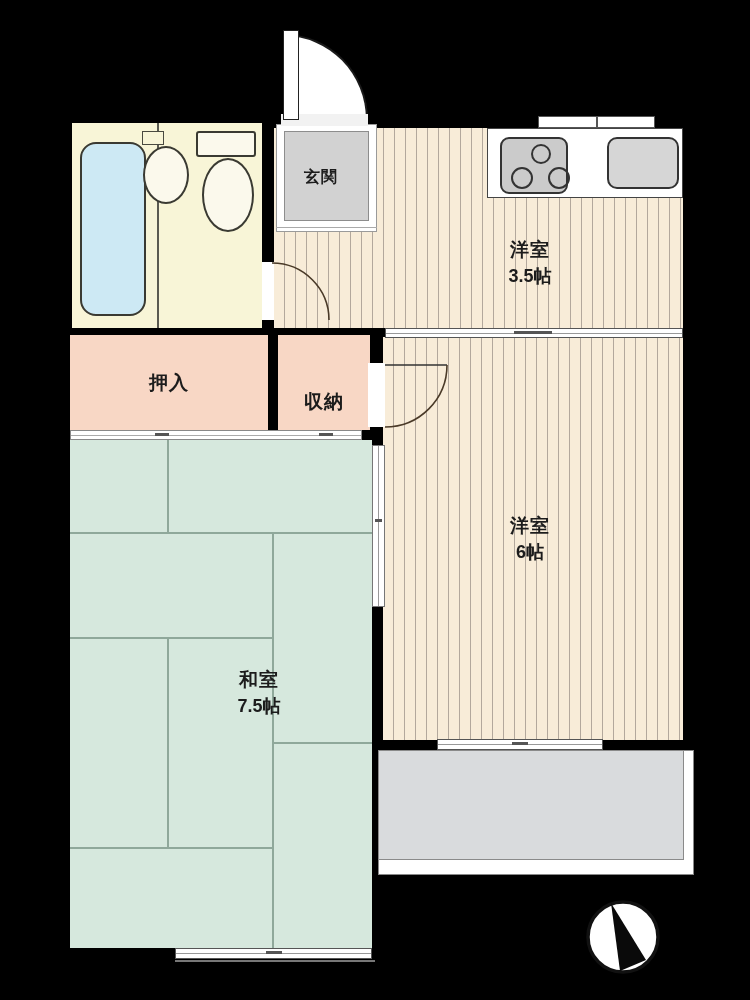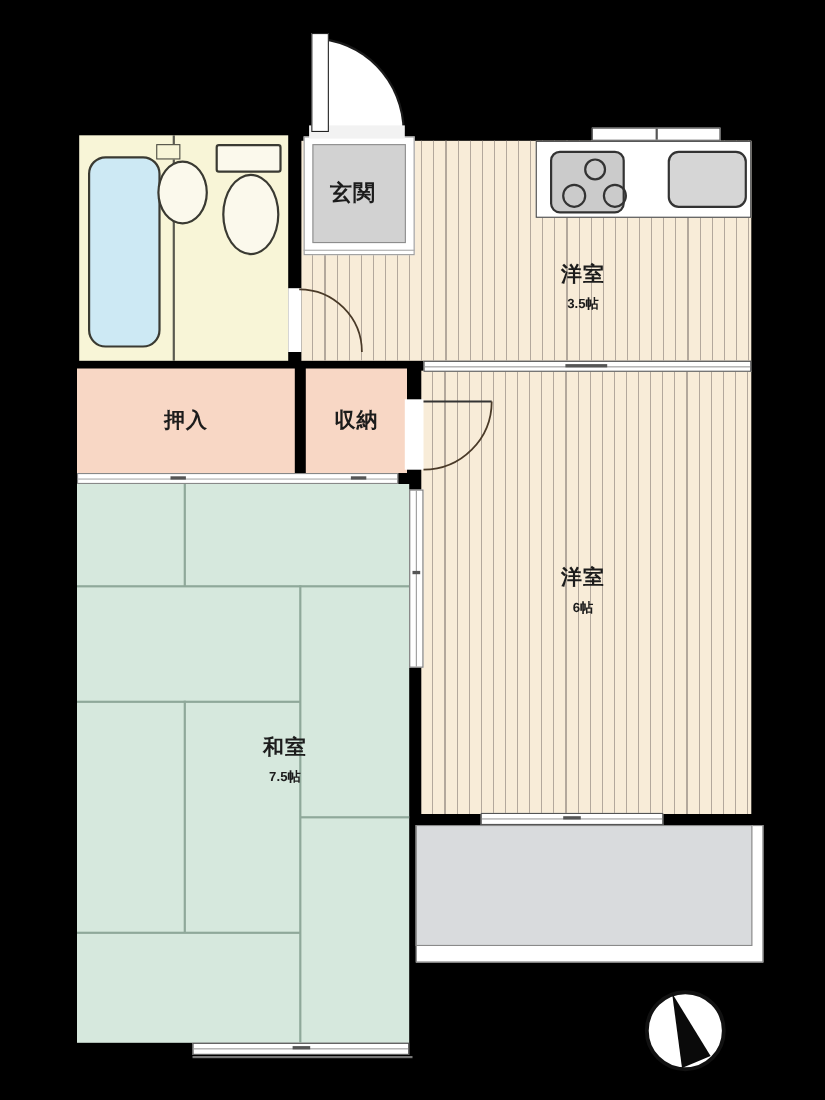--- a/index.html
+++ b/index.html
@@ -2,21 +2,21 @@
 <html><head>
 <meta charset="utf-8">
 <style>
   html,body{margin:0;padding:0;background:#000;}
   #canvas{position:relative;width:750px;height:1000px;background:#000;overflow:hidden;
           font-family:"Liberation Sans","DejaVu Sans",sans-serif;}
   .abs{position:absolute;}
   .room-label{position:absolute;display:flex;flex-direction:column;align-items:center;
               justify-content:center;color:#1c1c1c;font-weight:600;text-align:center;
               line-height:27px;font-size:19px;letter-spacing:1px;z-index:30;}
-  .room-label .size{font-size:12px;letter-spacing:0;}
+  .room-label .size{font-size:18px;letter-spacing:0;}
   .stripes{background:#f8ecd8;
            background-image:repeating-linear-gradient(90deg,rgba(140,130,120,0) 0px,rgba(140,130,120,0) 10px,#b3a89c 10px,#b3a89c 11px);}
   .tatami{background:#d6e8dd;}
   .tline{position:absolute;background:#8fa89a;z-index:5;}
   .closet{background:#f8d7c5;}
   .winband{position:absolute;background:#ffffff;border:1px solid #555;box-sizing:border-box;z-index:20;}
   .wall-open{position:absolute;background:#ffffff;z-index:18;}
   svg{position:absolute;left:0;top:0;z-index:40;pointer-events:none;}
 </style>
 </head>
@@ -33,21 +33,21 @@
     <div class="abs" style="left:71px;top:23px;width:46px;height:58px;background:#fbf9ec;border:2px solid #3a3a32;border-radius:50%;box-sizing:border-box;"></div>
     <div class="abs" style="left:124px;top:8px;width:60px;height:26px;background:#fbf9ec;border:2px solid #3a3a32;border-radius:3px;box-sizing:border-box;"></div>
     <div class="abs" style="left:130px;top:35px;width:52px;height:74px;background:#fbf9ec;border:2px solid #3a3a32;border-radius:50%;box-sizing:border-box;"></div>
   </div>
 
   <div class="wall-open" style="left:262px;top:262px;width:12px;height:58px;"></div>
 
   <div class="abs" style="left:276px;top:124px;width:101px;height:108px;background:#ffffff;border:1px solid #9a9a9a;box-sizing:border-box;z-index:12;"></div>
   <div class="abs" style="left:276px;top:227px;width:101px;height:1px;background:#aaaaaa;z-index:13;"></div>
   <div class="abs" style="left:284px;top:131px;width:85px;height:90px;background:#d2d2d2;border:1px solid #8d8d8d;box-sizing:border-box;z-index:13;"></div>
-  <div class="room-label" style="left:284px;top:131px;width:74px;height:90px;font-size:20px;text-align:center;">
+  <div class="room-label" style="left:284px;top:131px;width:74px;height:90px;font-size:16px;text-align:center;">
     <span>玄関</span>
   </div>
 
   <div class="abs" style="left:284px;top:34px;width:84px;height:86px;background:#ffffff;border:2px solid #1a1a1a;box-sizing:border-box;border-top-right-radius:100% 100%;z-index:12;"></div>
   <div class="abs" style="left:283px;top:30px;width:16px;height:90px;background:#ffffff;border:1.5px solid #222222;box-sizing:border-box;z-index:13;"></div>
   <div class="abs" style="left:281px;top:114px;width:87px;height:12px;background:#f2f2f2;z-index:12;"></div>
 
   <div class="abs" style="left:487px;top:128px;width:196px;height:70px;background:#ffffff;border:1px solid #444;box-sizing:border-box;z-index:14;">
     <div class="abs" style="left:12px;top:8px;width:68px;height:57px;background:#cbcbcb;border:2px solid #333;border-radius:9px;box-sizing:border-box;">
       <div class="abs" style="left:29px;top:5px;width:20px;height:20px;border:2px solid #333;border-radius:50%;box-sizing:border-box;"></div>
@@ -64,21 +64,21 @@
   <div class="winband" style="left:385px;top:328px;width:298px;height:10px;">
     <div class="abs" style="left:0;top:3.5px;width:296px;height:1px;background:#999;"></div>
     <div class="abs" style="left:128px;top:2px;width:38px;height:2.5px;background:#555;"></div>
   </div>
 
   <div class="abs closet" style="left:70px;top:335px;width:198px;height:95px;"></div>
   <div class="room-label" style="left:70px;top:335px;width:198px;height:95px;border-radius:16px;">
     <span>押入</span>
   </div>
   <div class="abs closet" style="left:278px;top:335px;width:92px;height:95px;"></div>
-  <div class="room-label" style="left:278px;top:335px;width:92px;height:95px;">
+  <div class="room-label" style="left:278px;top:354px;width:92px;height:95px;">
     <span>収納</span>
   </div>
 
   <div class="winband" style="left:70px;top:430px;width:292px;height:10px;border-color:#888;">
     <div class="abs" style="left:0;top:3.5px;width:290px;height:1px;background:#aaa;"></div>
     <div class="abs" style="left:84px;top:2px;width:14px;height:2.5px;background:#555;"></div>
     <div class="abs" style="left:248px;top:2px;width:14px;height:2.5px;background:#555;"></div>
   </div>
 
   <div class="wall-open" style="left:368px;top:363px;width:17px;height:64px;"></div>

